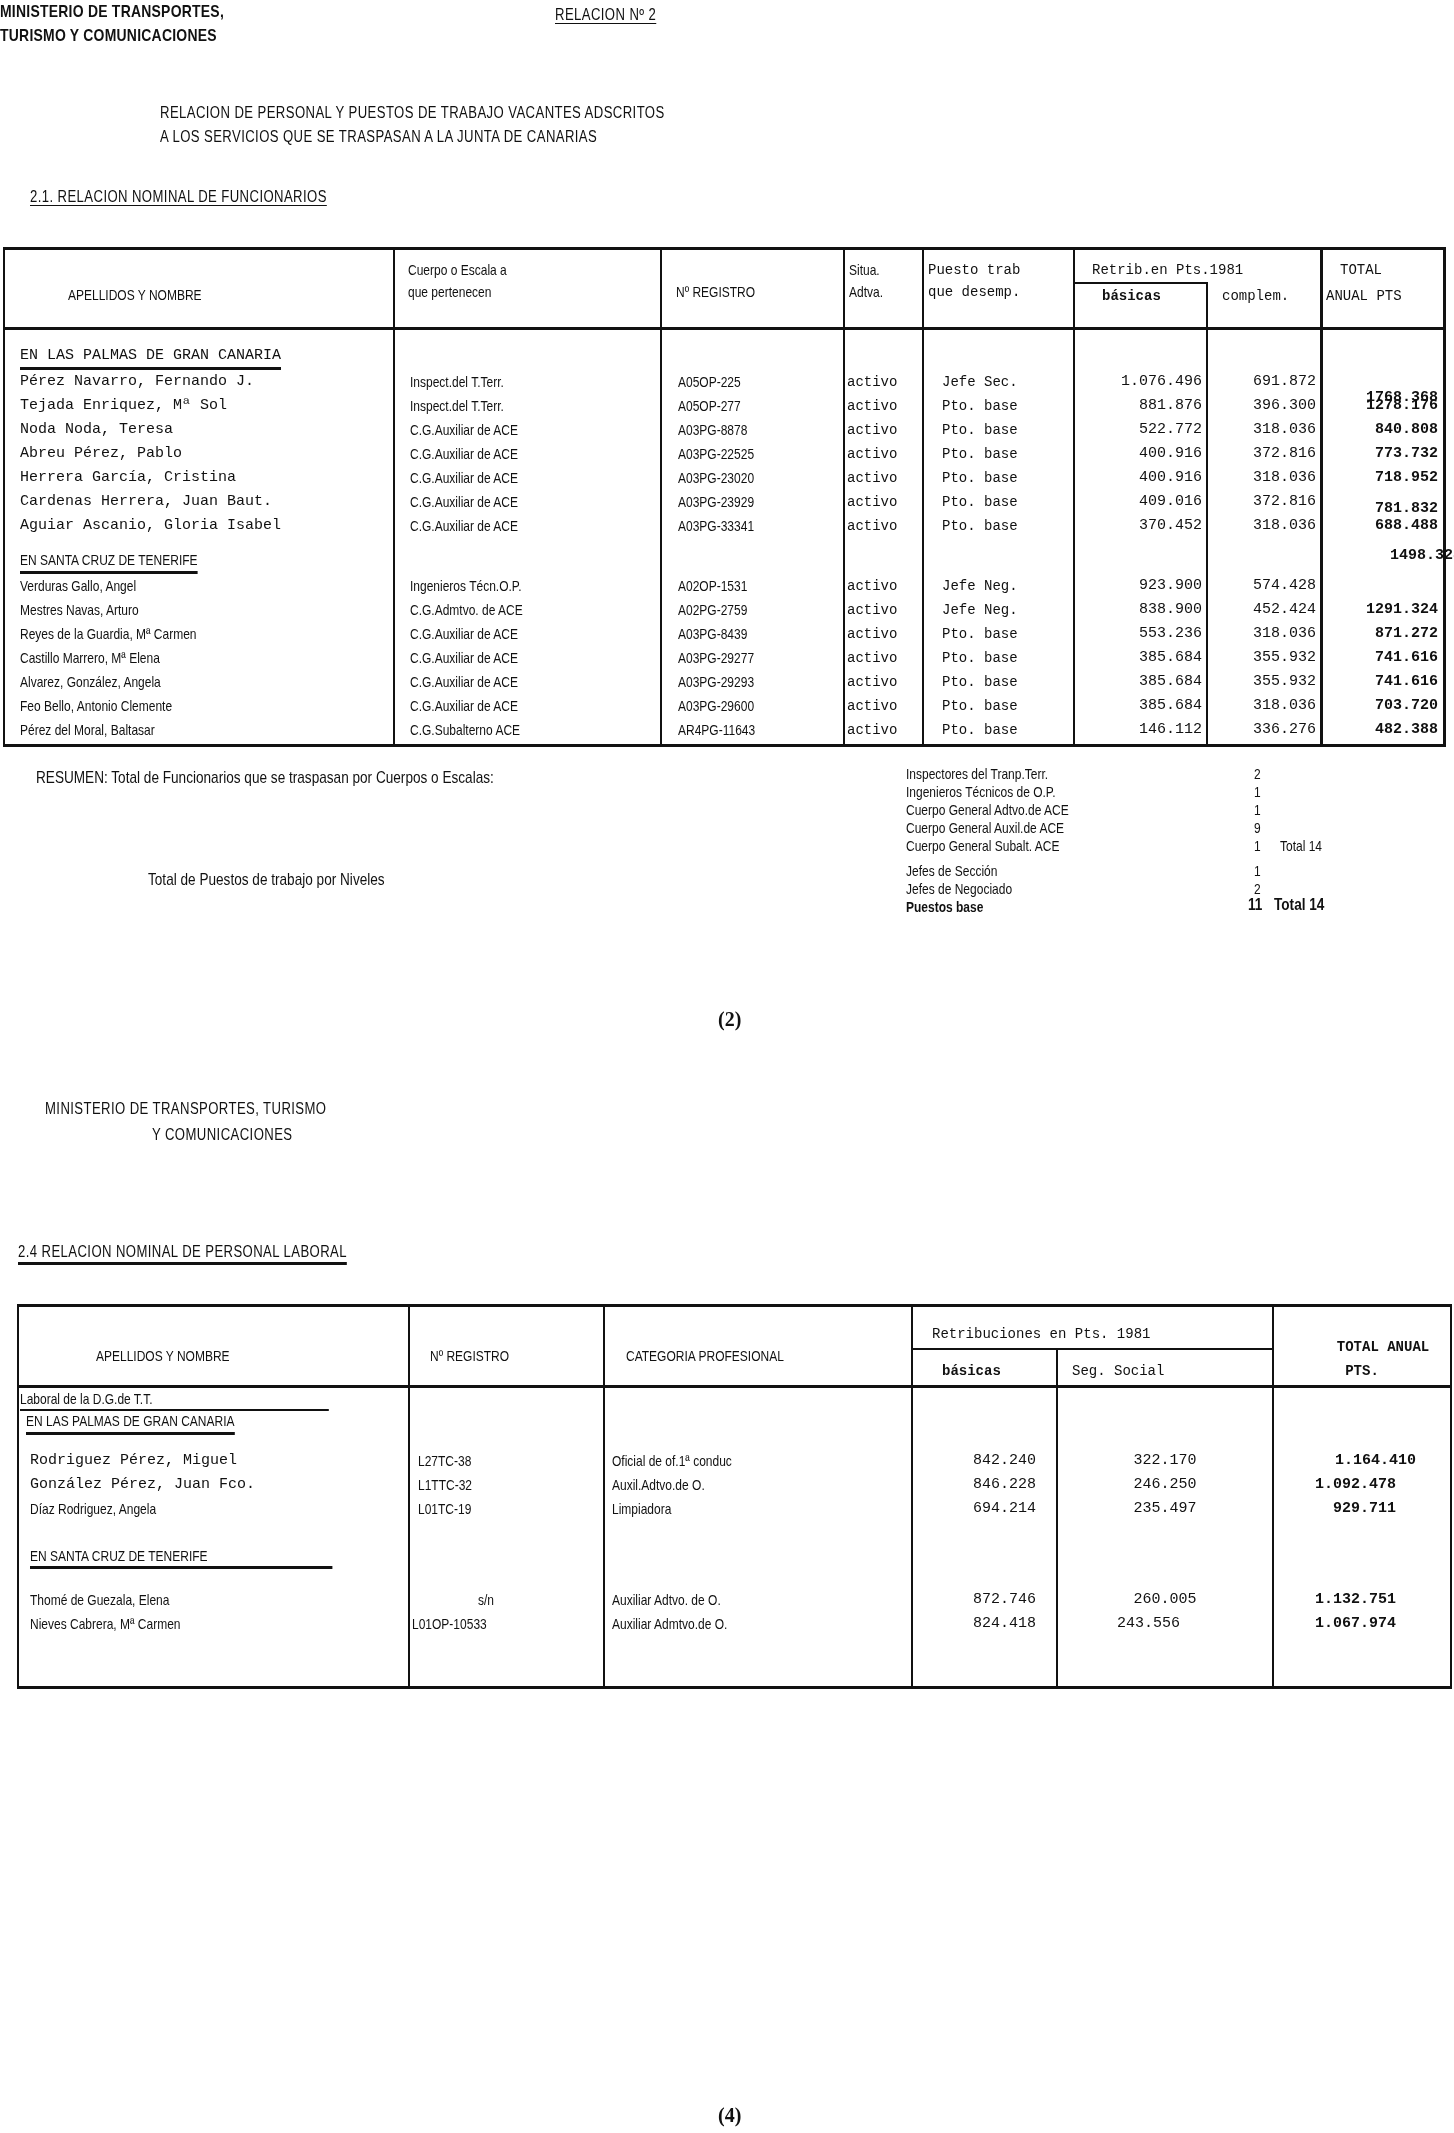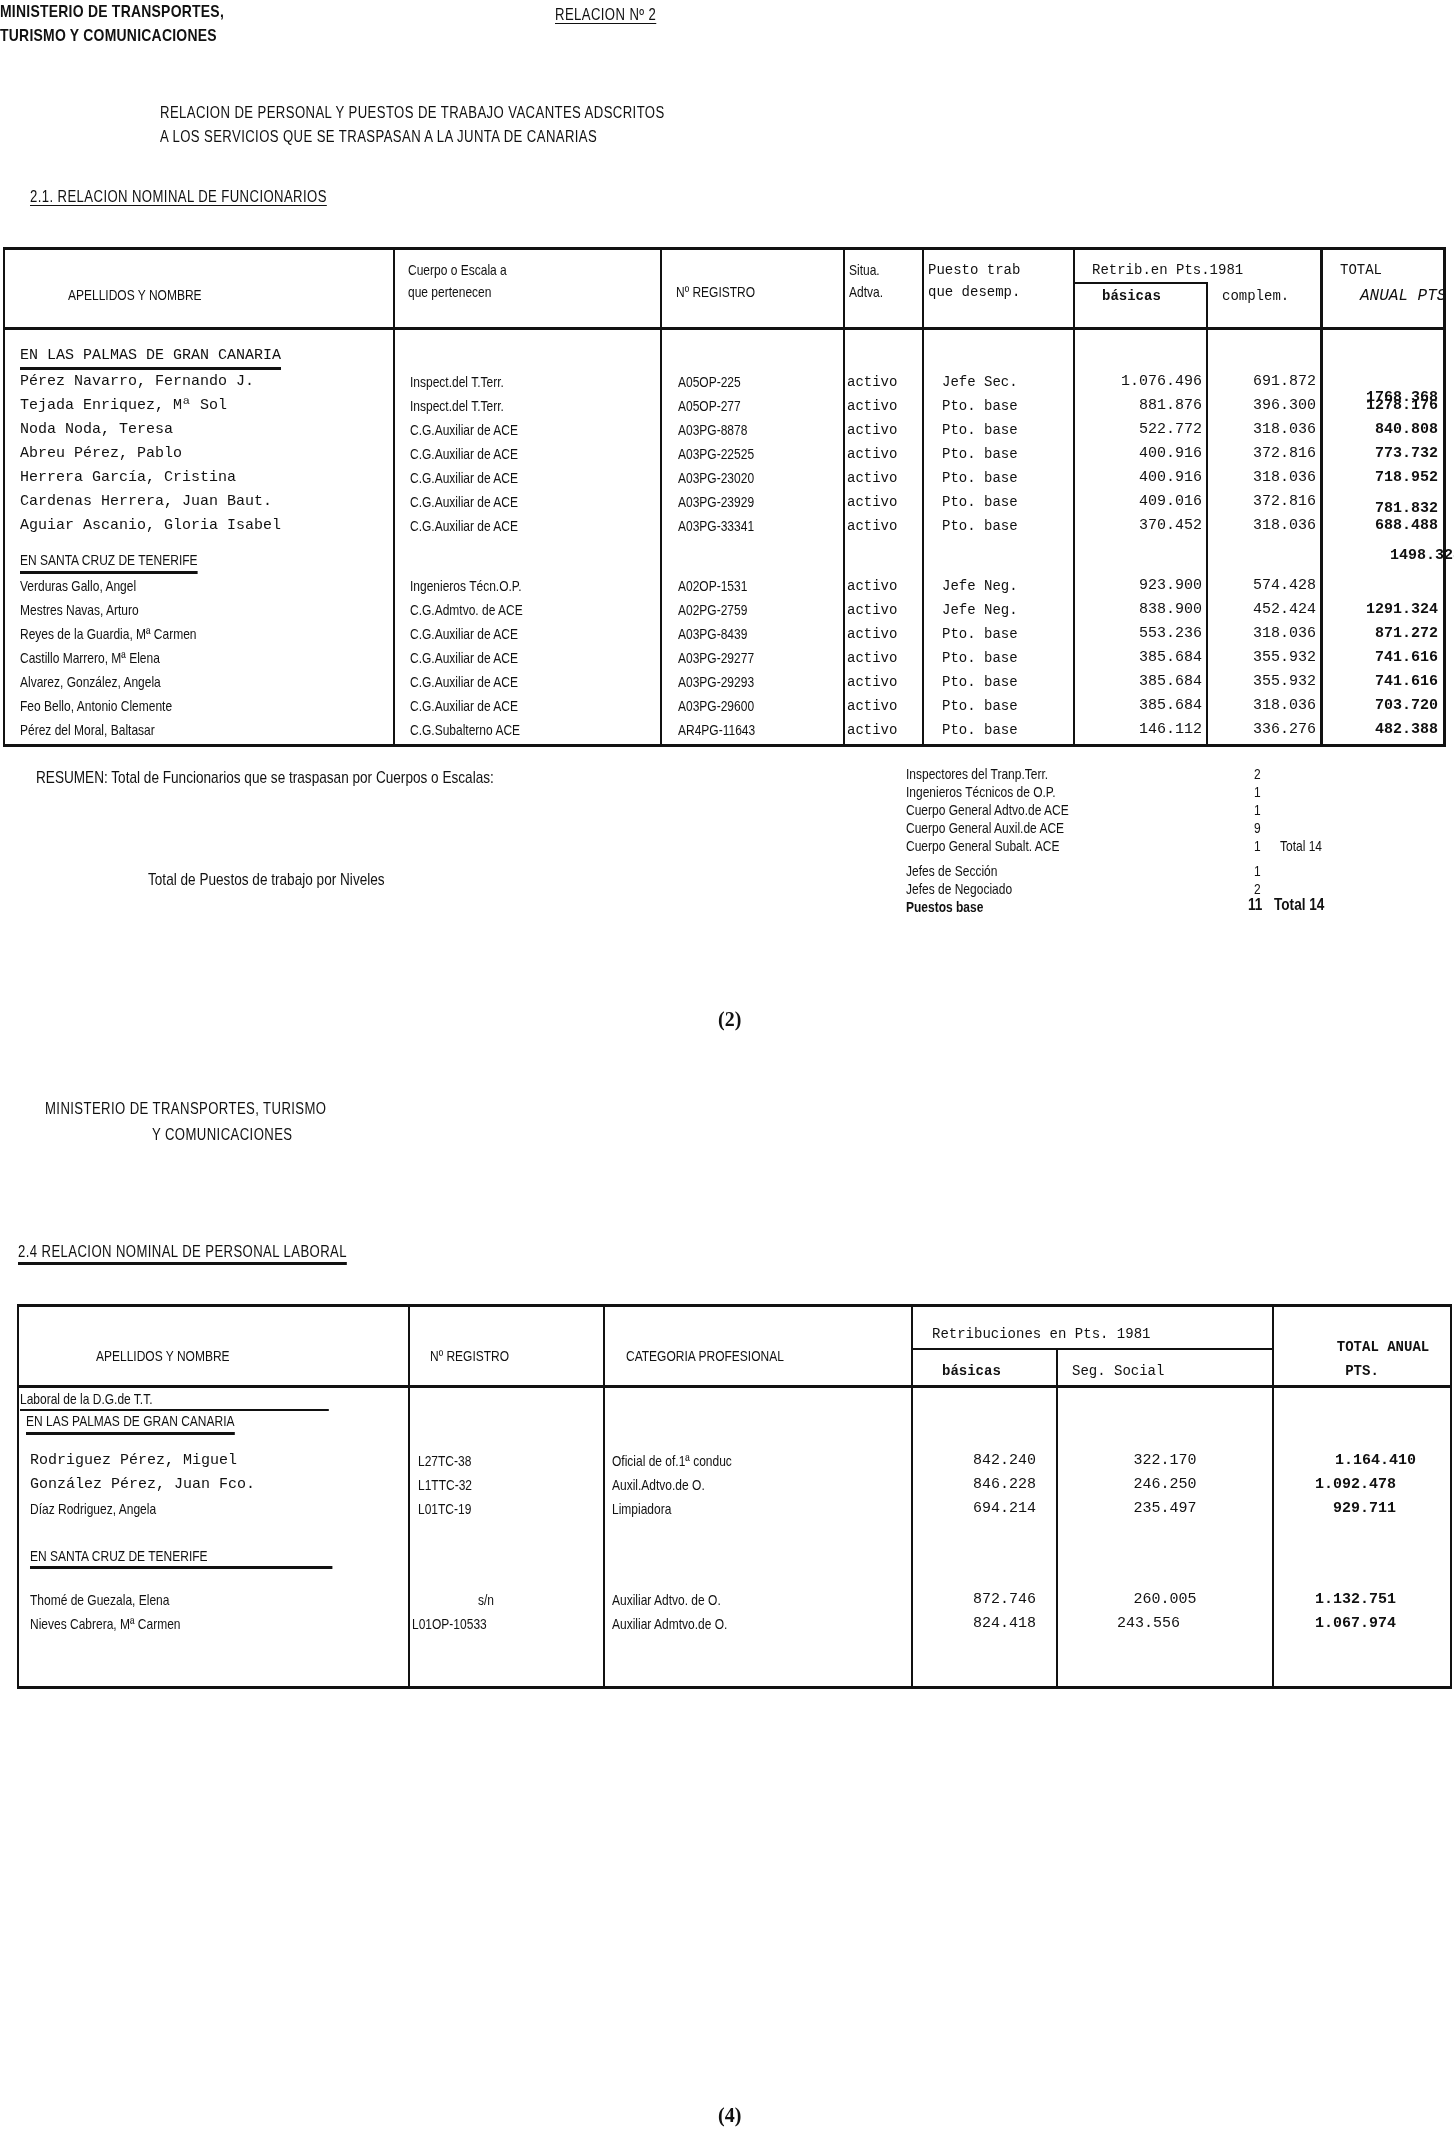--- a/index.html
+++ b/index.html
@@ -53,21 +53,21 @@
   <div class="cell narrow" style="left:408px;top:280px;">que pertenecen</div>
   <div class="cell narrow" style="left:676px;top:280px;">Nº REGISTRO</div>
   <div class="cell narrow" style="left:849px;top:258px;">Situa.</div>
   <div class="cell narrow" style="left:849px;top:280px;">Adtva.</div>
   <div class="cell mono" style="left:928px;top:258px;font-size:14px;">Puesto trab</div>
   <div class="cell mono" style="left:928px;top:280px;font-size:14px;">que desemp.</div>
   <div class="cell mono" style="left:1092px;top:258px;font-size:14px;">Retrib.en Pts.1981</div>
   <div class="cell mono bold" style="left:1102px;top:284px;font-size:14px;">básicas</div>
   <div class="cell mono" style="left:1222px;top:284px;font-size:14px;">complem.</div>
   <div class="cell mono" style="left:1340px;top:258px;font-size:14px;">TOTAL</div>
-  <div class="cell mono" style="left:1360px;top:284px;font-size:16px;font-style:italic;">ANUAL PTS</div>
+  <div class="cell mono" style="left:1326px;top:284px;font-size:14px;">ANUAL PTS</div>
 
   <div class="cell mono uthick" style="left:20px;top:346px;line-height:20px;">EN LAS PALMAS DE GRAN CANARIA</div>
 
   <div>
     <div class="cell mono" style="left:20px;top:370px;">Pérez Navarro, Fernando J.</div>
     <div class="cell narrow" style="left:410px;top:370px;">Inspect.del T.Terr.</div>
     <div class="cell narrow" style="left:678px;top:370px;">A05OP-225</div>
     <div class="cell mono" style="left:847px;top:370px;font-size:14px;">activo</div>
     <div class="cell mono" style="left:942px;top:370px;font-size:14px;">Jefe Sec.</div>
     <div class="cell mono right" style="left:1076px;top:370px;width:126px;">1.076.496</div>

